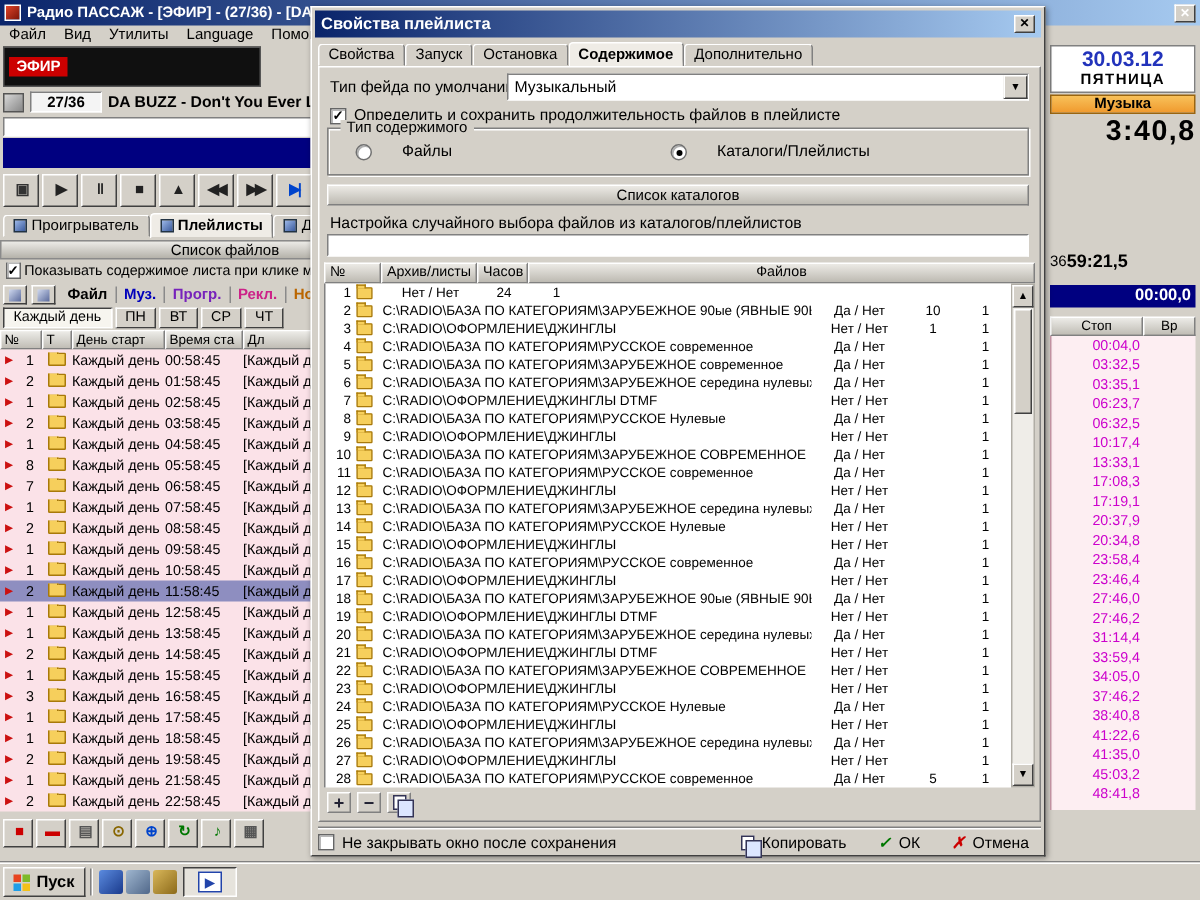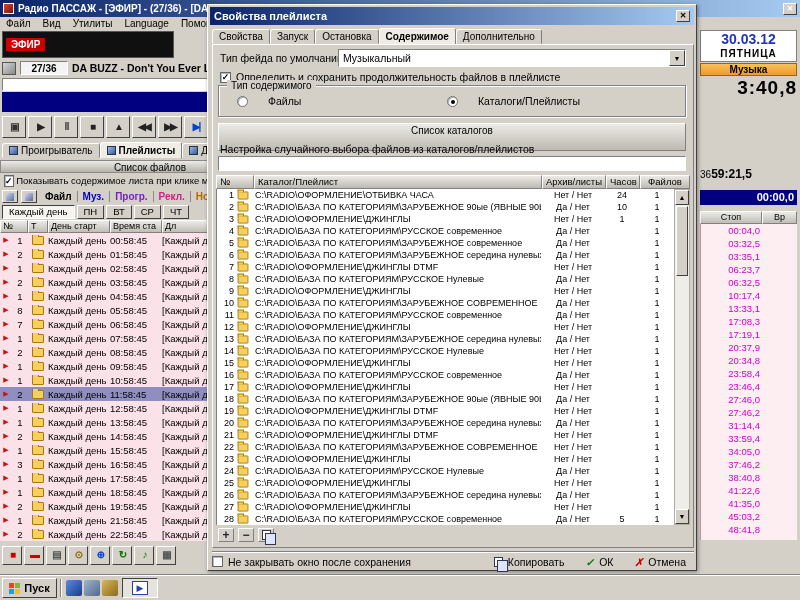--- a/index.html
+++ b/index.html
@@ -92,21 +92,21 @@
 .fadelbl{left:12px;top:47px}
 .combo{position:absolute;left:130px;top:44px;width:348px;height:18px;display:flex;align-items:center;font-size:10.5px;padding-left:4px}
 .combo .arr{margin-left:auto;width:16px;height:16px;font-size:7px}
 .chkrow{position:absolute;left:12px;top:66px;display:flex;align-items:center;gap:5px;font-size:10.5px}
 .group{position:absolute;left:10px;top:80px;width:468px;height:32px;border:1px solid #808080;box-shadow:inset 1px 1px 0 #fff, 1px 1px 0 #fff}
 .glegend{position:absolute;left:8px;top:-6px;background:var(--face);padding:0 4px;font-size:10px}
 .radio{position:absolute;top:9px;display:flex;align-items:center;gap:20px;font-size:10.5px}
 .r1{left:18px}.r2{left:228px}
 .rb{width:11px;height:11px;border-radius:50%;background:#fff;border:1px solid #707070;box-shadow:inset 1px 1px 0 #b0b0b0;position:relative}
 .rb.on::after{content:"";position:absolute;left:3px;top:3px;width:4px;height:4px;border-radius:50%;background:#000}
-.band{position:absolute;left:10px;top:118px;width:468px;height:28px;background:linear-gradient(180deg,#eceae5,#bdbab2);border:1px solid;border-color:#fff #808080 #808080 #fff;text-align:center;font-size:10px;line-height:13px}
+.band{position:absolute;left:10px;top:118px;width:468px;height:14px;background:linear-gradient(180deg,#eceae5,#bdbab2);border:1px solid;border-color:#fff #808080 #808080 #fff;text-align:center;font-size:10px;line-height:13px}
 .rndlbl{left:12px;top:138px}
 .rndinput{position:absolute;left:10px;top:151px;width:468px;height:15px}
 .cheader{position:absolute;left:8px;top:170px;width:474px;height:14px;display:flex}
 .chd{height:14px;background:linear-gradient(180deg,#eceae5,#bdbab2);border:1px solid;border-color:#fff #808080 #808080 #fff;font-size:9.5px;padding:0 3px;overflow:hidden;white-space:nowrap}
 .chd0{width:38px}.chd1{width:288px}.chd2{width:64px;text-align:center}.chd3{width:34px;text-align:center}.chd4{flex:1;text-align:center}
 .cbody{position:absolute;left:8px;top:184px;width:458px;height:336px;background:#fff;border-left:1px solid #808080;overflow:hidden}
 .cat-row{display:flex;height:12px;align-items:center;font-size:9px;white-space:nowrap}
 .cn{width:20px;text-align:right;padding-right:3px;flex:none}
 .cf{width:18px;flex:none}
 .cf .folder{transform:scale(.9)}
@@ -568,30 +568,28 @@
         <span>Каталоги/Плейлисты</span>
       </span>
   </div>
 
   <div class="band">Список каталогов</div>
   <span class="lbl rndlbl">Настройка случайного выбора файлов из каталогов/плейлистов</span>
   <div class="rndinput sunken"></div>
 
   <div class="cheader">
       <span class="chd chd0">№</span>
-      <span class="chd chd1">Каталог/Плейлист</span>
       <span class="chd chd2">Архив/листы</span>
       <span class="chd chd3">Часов</span>
       <span class="chd chd4">Файлов</span>
     </div>
   <div class="cbody">
       <div class="cat-row">
         <span class="cn">1</span>
         <span class="cf"><span class="folder"></span></span>
-        <span class="cp">C:\RADIO\ОФОРМЛЕНИЕ\ОТБИВКА ЧАСА</span>
         <span class="ca">Нет / Нет</span>
         <span class="chh">24</span>
         <span class="cfl">1</span>
       </div>
       <div class="cat-row">
         <span class="cn">2</span>
         <span class="cf"><span class="folder"></span></span>
         <span class="cp">C:\RADIO\БАЗА ПО КАТЕГОРИЯМ\ЗАРУБЕЖНОЕ 90ые (ЯВНЫЕ 90ЫЕ)</span>
         <span class="ca">Да / Нет</span>
         <span class="chh">10</span>

